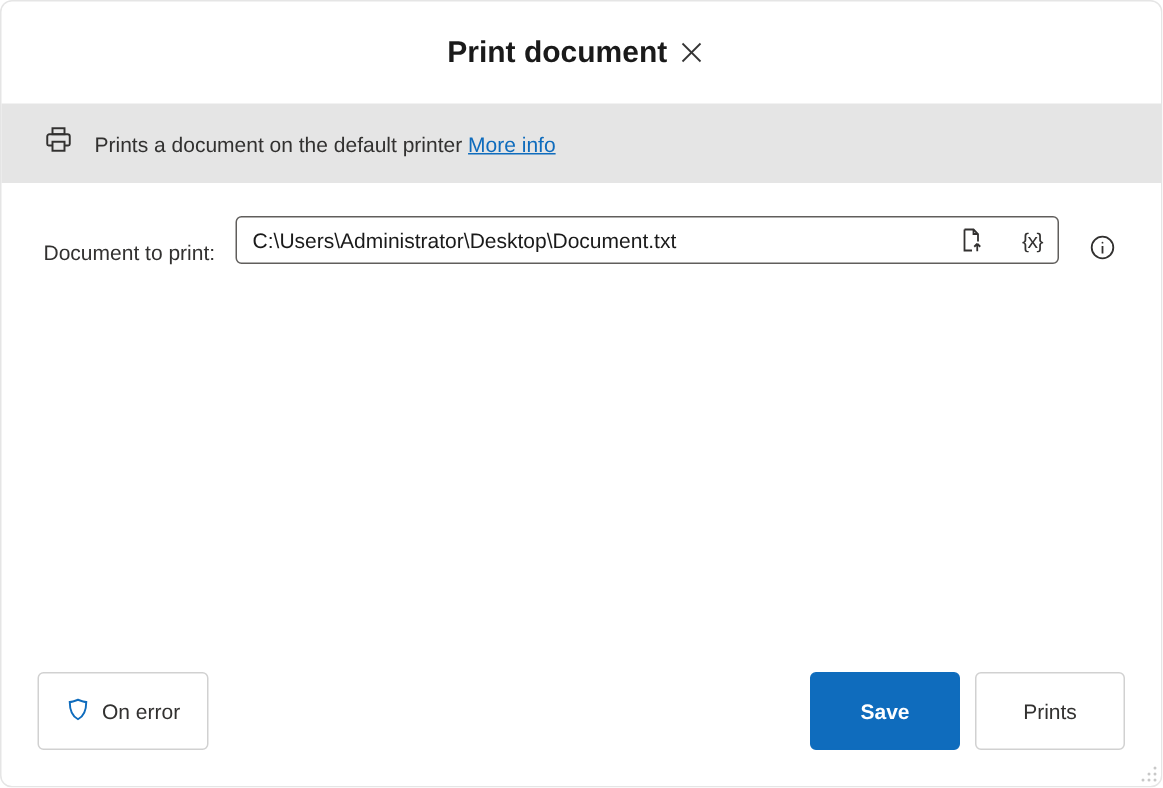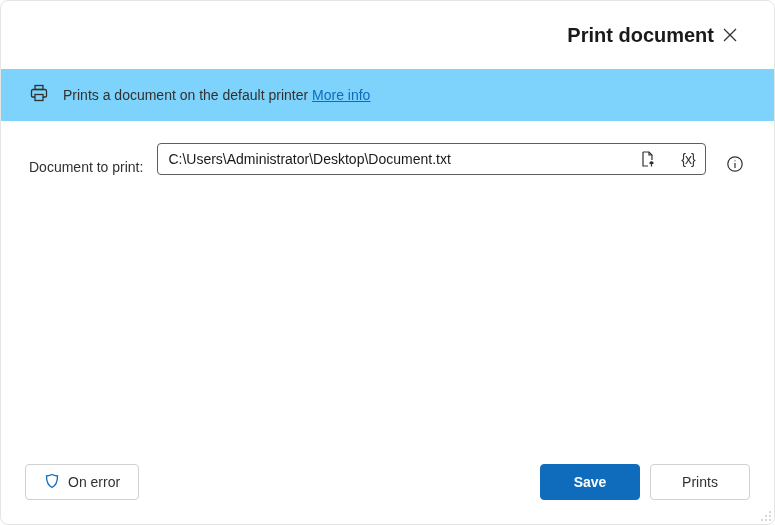--- a/index.html
+++ b/index.html
@@ -15,41 +15,41 @@
       height: 100%;
       border: 1px solid #e5e5e5;
       border-radius: 8px;
       display: flex;
       flex-direction: column;
       background: #fff;
     }
     .header {
       display: flex;
       align-items: center;
-      justify-content: flex-end;
+      justify-content: center;
       padding: 18px 28px 18px 28px;
     }
     .header-title {
       font-size: 20px;
       font-weight: 600;
       color: #1a1a1a;
     }
     .close-btn {
       width: 32px;
       height: 32px;
       display: flex;
       align-items: center;
       justify-content: center;
       cursor: pointer;
       color: #333;
       background: none;
       border: none;
     }
     .info-banner {
-      background: #7dd3fc;
+      background: #e5e5e5;
       padding: 14px 28px;
       display: flex;
       align-items: center;
       gap: 14px;
     }
     .info-banner .printer-icon {
       color: #323130;
       flex-shrink: 0;
     }
     .info-text {
@@ -133,21 +133,21 @@
       margin-left: 4px;
     }
     .footer {
       display: flex;
       align-items: center;
       padding: 18px 24px 24px 24px;
       gap: 10px;
     }
     .footer-spacer { flex: 1; }
     .btn {
-      height: 36px;
+      height: 52px;
       padding: 0 22px;
       border-radius: 4px;
       font-size: 14px;
       font-family: inherit;
       cursor: pointer;
       display: inline-flex;
       align-items: center;
       gap: 8px;
       justify-content: center;
     }

